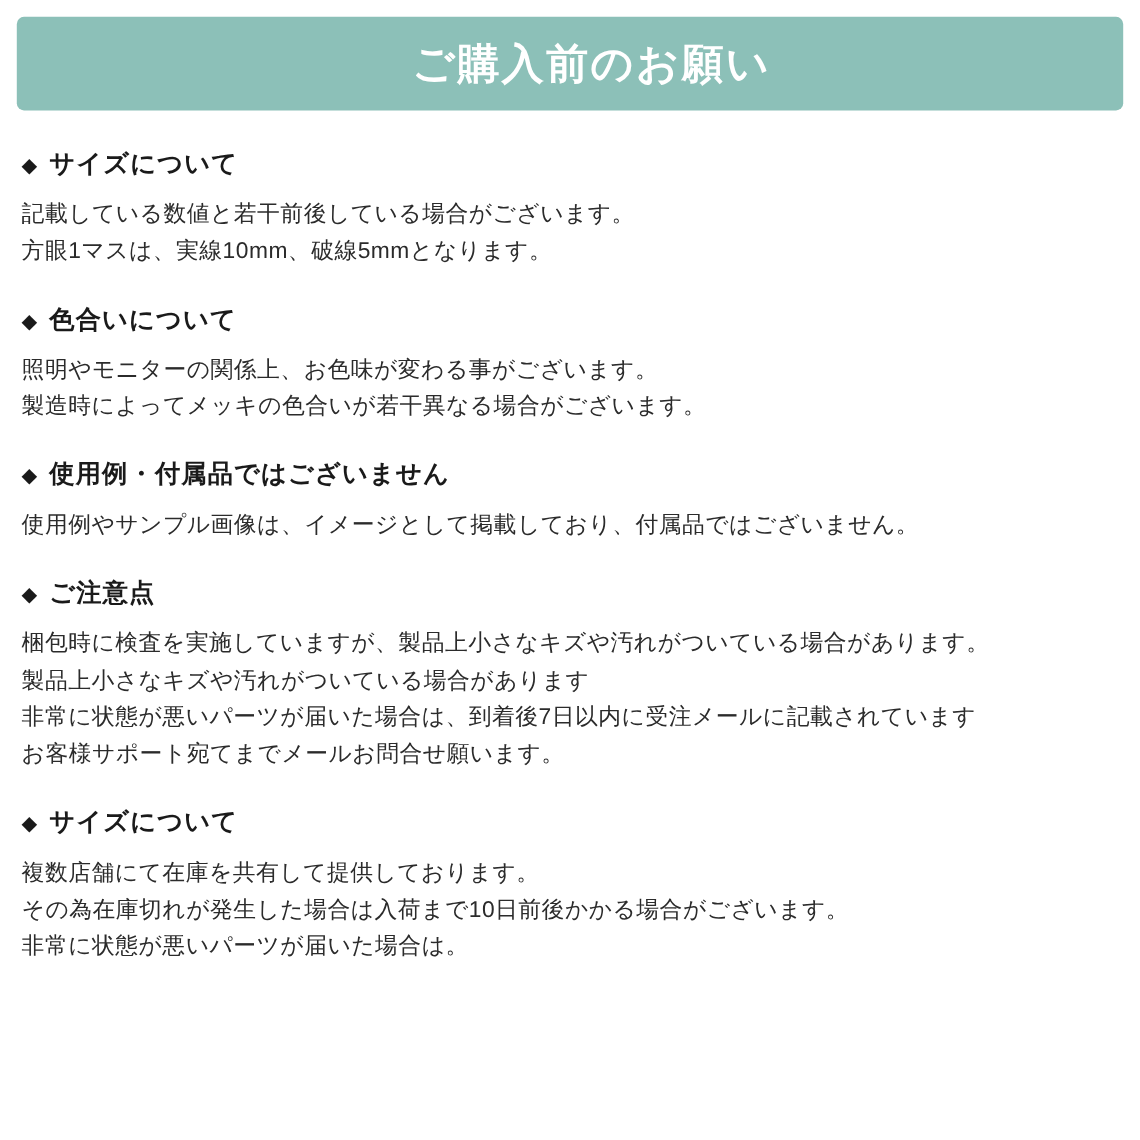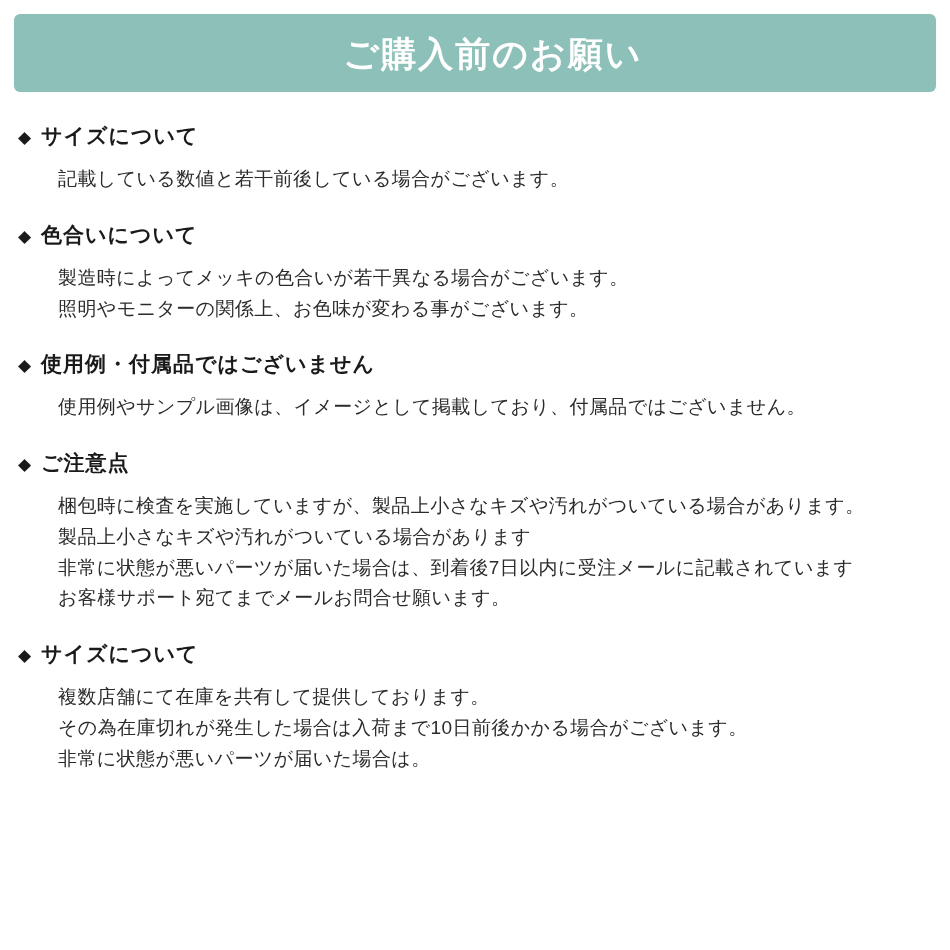--- a/index.html
+++ b/index.html
@@ -56,21 +56,20 @@
     align-items: baseline;
   }
   .diamond {
     font-size: 17px;
     margin-right: 9px;
     color: #1a1a1a;
     line-height: 1;
   }
   .body-lines {
     margin-top: 14px;
-    margin-left: 40px;
   }
   .body-line {
     font-size: 19px;
     line-height: 1.62;
     color: #2b2b2b;
     letter-spacing: 0.4px;
     white-space: nowrap;
   }
 </style>
 </head>
@@ -84,31 +83,32 @@
 
   <div class="content">
 
     <div class="section">
       <div class="section-heading">
         <span class="diamond">◆</span>
         <span>サイズについて</span>
       </div>
       <div class="body-lines">
         <div class="body-line">記載している数値と若干前後している場合がございます。</div>
+        <div class="body-line">方眼1マスは、実線10mm、破線5mmとなります。</div>
       </div>
     </div>
 
     <div class="section">
       <div class="section-heading">
         <span class="diamond">◆</span>
         <span>色合いについて</span>
       </div>
       <div class="body-lines">
+        <div class="body-line">照明やモニターの関係上、お色味が変わる事がございます。</div>
         <div class="body-line">製造時によってメッキの色合いが若干異なる場合がございます。</div>
-        <div class="body-line">照明やモニターの関係上、お色味が変わる事がございます。</div>
       </div>
     </div>
 
     <div class="section">
       <div class="section-heading">
         <span class="diamond">◆</span>
         <span>使用例・付属品ではございません</span>
       </div>
       <div class="body-lines">
         <div class="body-line">使用例やサンプル画像は、イメージとして掲載しており、付属品ではございません。</div>

